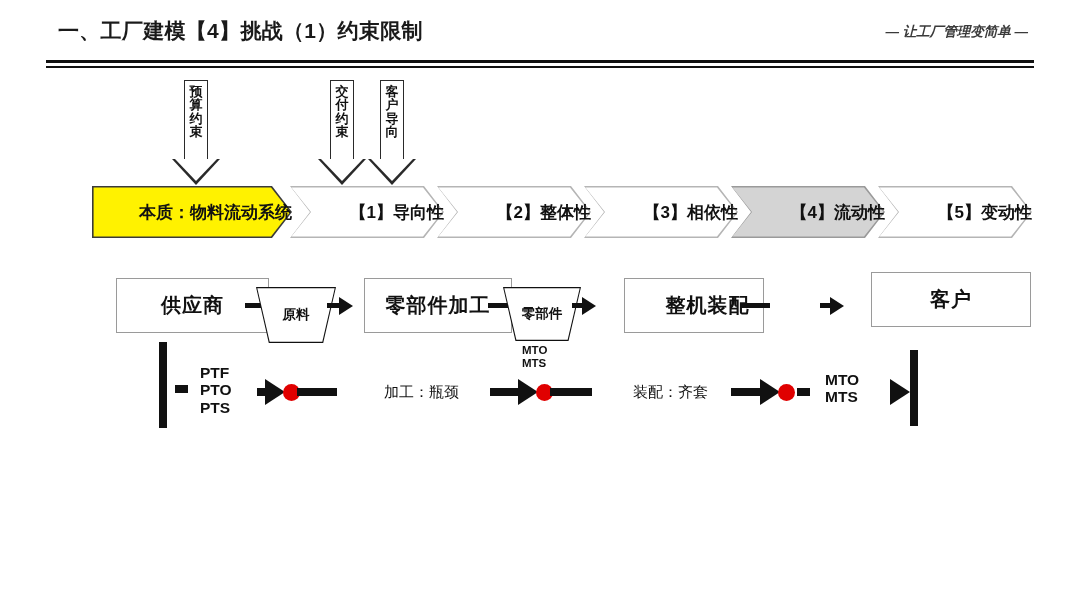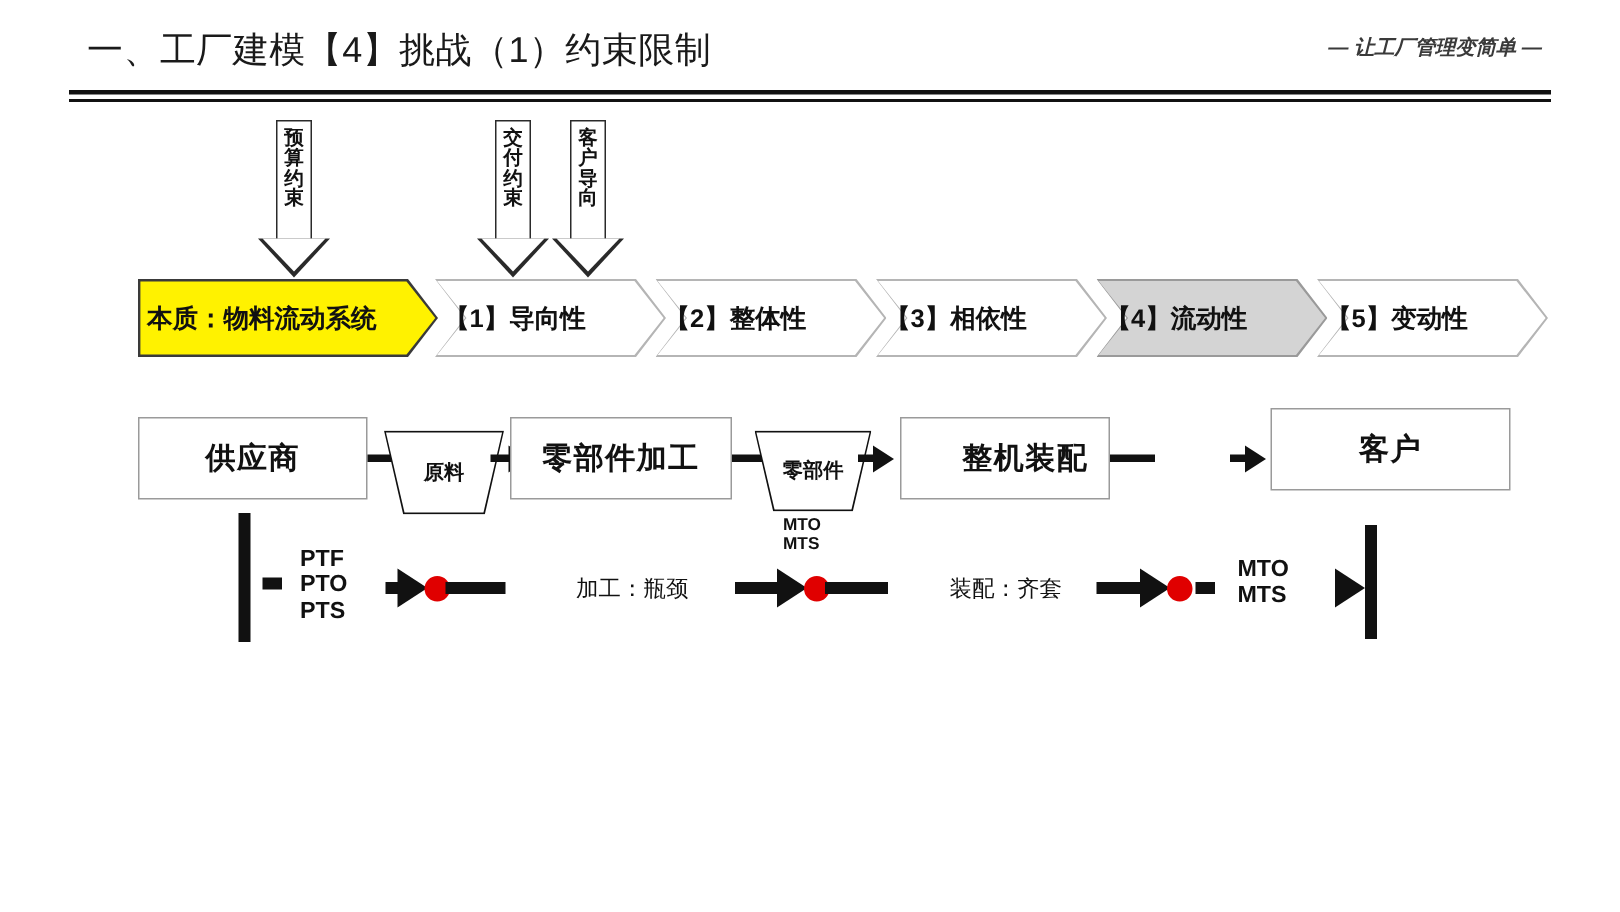--- a/index.html
+++ b/index.html
@@ -10,21 +10,21 @@
     background: #ffffff;
     font-family: "Liberation Sans", "DejaVu Sans", sans-serif;
     overflow: hidden;
     position: relative;
   }
   .slide { position: relative; width: 1080px; height: 608px; }
 
   
   .hdr-title {
     position: absolute; left: 58px; top: 17px;
-    font-size: 24px; font-weight: normal; color: #1a1a1a;
+    font-size: 21px; font-weight: bold; color: #1a1a1a;
     letter-spacing: .3px; white-space: nowrap;
   }
   .hdr-tagline {
     position: absolute; right: 52px; top: 23px;
     font-size: 13.5px; font-weight: bold; font-style: italic;
     color: #3a3a3a; white-space: nowrap;
   }
   .hdr-rule-thick {
     position: absolute; left: 46px; top: 60px;
     width: 988px; height: 3px; background: #111;
@@ -66,21 +66,21 @@
     line-height: 1.02;
     text-align: center;
     word-break: break-all;
     letter-spacing: 0;
   }
 
   
   .chev-band { position: absolute; left: 0; top: 186px; width: 1080px; height: 52px; }
   .chev {
     position: absolute; top: 0; height: 52px;
-    display: flex; align-items: center; justify-content: flex-start;
+    display: flex; align-items: center; justify-content: flex-end;
     font-size: 17px; font-weight: bold; color: #111;
     white-space: nowrap;
     padding-left: 6px;
   }
   .chev .lbl { position: relative; z-index: 2; }
   .chev .shape {
     position: absolute; inset: 0;
     clip-path: polygon(0 0, calc(100% - 20px) 0, 100% 50%, calc(100% - 20px) 100%, 0 100%, 20px 50%);
   }
   .chev.first .shape {
@@ -89,20 +89,21 @@
   .chev .shape .fill { position: absolute; inset: 0; }
 
   
   .pbox {
     position: absolute;
     background: #ffffff;
     border: 1.3px solid #9a9a9a;
     display: flex; align-items: center; justify-content: center;
     font-size: 20px; font-weight: bold; color: #111;
     letter-spacing: 1px;
+    margin-left: 24px;
   }
   .thickline { position: absolute; background: #111; height: 5px; }
   .arrowhead-r {
     position: absolute; width: 0; height: 0;
     border-top: 9px solid transparent;
     border-bottom: 9px solid transparent;
     border-left: 14px solid #111;
   }
   .funnel {
     position: absolute;

